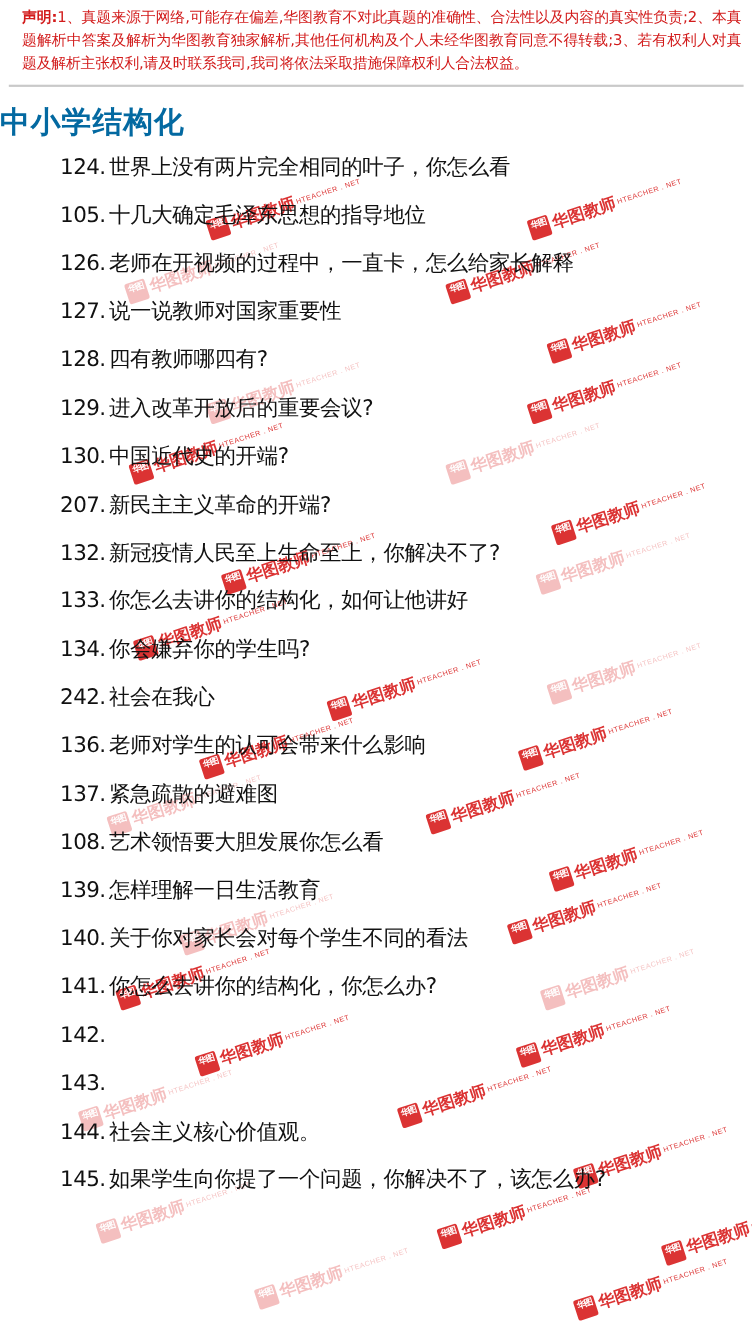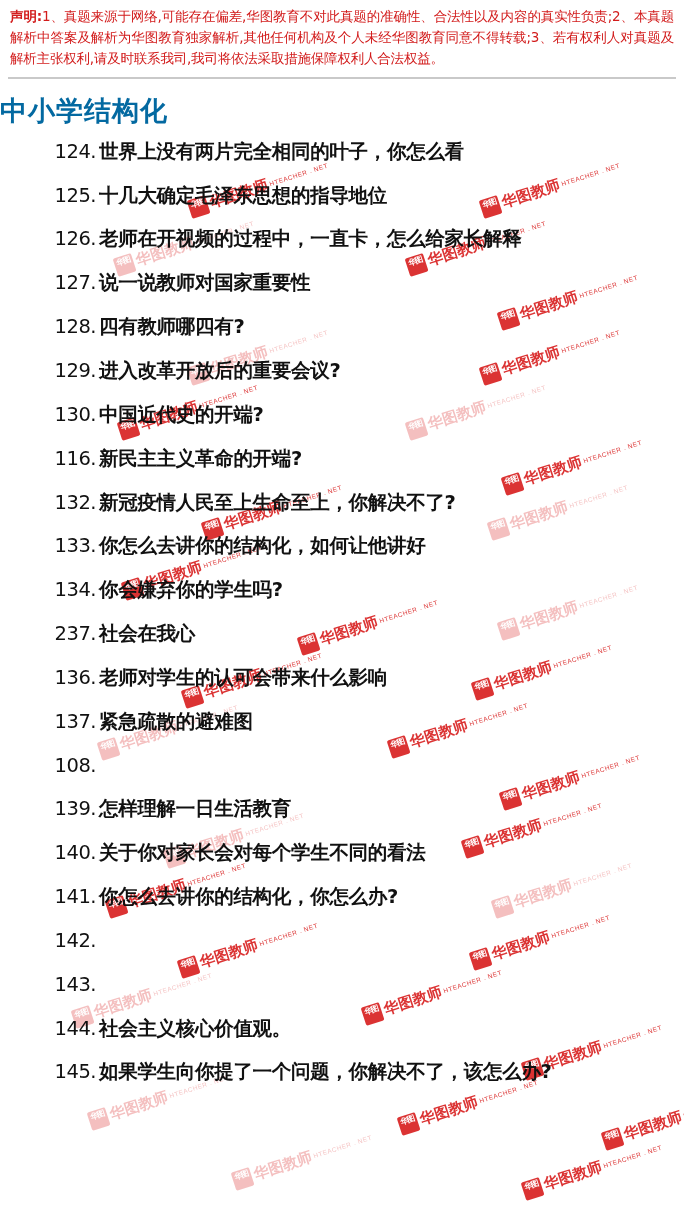--- a/index.html
+++ b/index.html
@@ -16,21 +16,21 @@
   }
   .page {
     width: 684px;
     height: 1205px;
     position: relative;
     box-sizing: border-box;
   }
 
   
   .disclaimer {
-    padding: 6px 10px 6px 10px;
+    padding: 6px 10px 6px 20px;
     font-size: 13.5px;
     line-height: 1.55;
     color: #d21b1b;
     text-align: justify;
     font-family: "DejaVu Sans", sans-serif;
     letter-spacing: -0.2px;
   }
   .disclaimer b {
     font-weight: bold;
   }
@@ -69,21 +69,20 @@
     white-space: nowrap;
   }
   .q-num {
     min-width: 44px;
     text-align: right;
     margin-right: 3px;
     letter-spacing: -0.5px;
   }
   .q-text {
     letter-spacing: -0.3px;
-    font-weight: bold;
   }
 
   
   .wm-layer {
     position: absolute;
     left: 0;
     top: 0;
     width: 684px;
     height: 1205px;
     pointer-events: none;
@@ -315,21 +314,21 @@
   <div class="rule"></div>
 
   <div class="doc-title">中小学结构化</div>
 
   <div class="q-list" id="q-list">
       <div class="q-item">
         <span class="q-num">124.</span>
         <span class="q-text">世界上没有两片完全相同的叶子，你怎么看</span>
       </div>
       <div class="q-item">
-        <span class="q-num">125.</span>
+        <span class="q-num">105.</span>
         <span class="q-text">十几大确定毛泽东思想的指导地位</span>
       </div>
       <div class="q-item">
         <span class="q-num">126.</span>
         <span class="q-text">老师在开视频的过程中，一直卡，怎么给家长解释</span>
       </div>
       <div class="q-item">
         <span class="q-num">127.</span>
         <span class="q-text">说一说教师对国家重要性</span>
       </div>
@@ -339,49 +338,50 @@
       </div>
       <div class="q-item">
         <span class="q-num">129.</span>
         <span class="q-text">进入改革开放后的重要会议?</span>
       </div>
       <div class="q-item">
         <span class="q-num">130.</span>
         <span class="q-text">中国近代史的开端?</span>
       </div>
       <div class="q-item">
-        <span class="q-num">116.</span>
+        <span class="q-num">207.</span>
         <span class="q-text">新民主主义革命的开端?</span>
       </div>
       <div class="q-item">
         <span class="q-num">132.</span>
         <span class="q-text">新冠疫情人民至上生命至上，你解决不了?</span>
       </div>
       <div class="q-item">
         <span class="q-num">133.</span>
         <span class="q-text">你怎么去讲你的结构化，如何让他讲好</span>
       </div>
       <div class="q-item">
         <span class="q-num">134.</span>
         <span class="q-text">你会嫌弃你的学生吗?</span>
       </div>
       <div class="q-item">
-        <span class="q-num">237.</span>
+        <span class="q-num">242.</span>
         <span class="q-text">社会在我心</span>
       </div>
       <div class="q-item">
         <span class="q-num">136.</span>
         <span class="q-text">老师对学生的认可会带来什么影响</span>
       </div>
       <div class="q-item">
         <span class="q-num">137.</span>
         <span class="q-text">紧急疏散的避难图</span>
       </div>
       <div class="q-item">
         <span class="q-num">108.</span>
+        <span class="q-text">艺术领悟要大胆发展你怎么看</span>
       </div>
       <div class="q-item">
         <span class="q-num">139.</span>
         <span class="q-text">怎样理解一日生活教育</span>
       </div>
       <div class="q-item">
         <span class="q-num">140.</span>
         <span class="q-text">关于你对家长会对每个学生不同的看法</span>
       </div>
       <div class="q-item">

